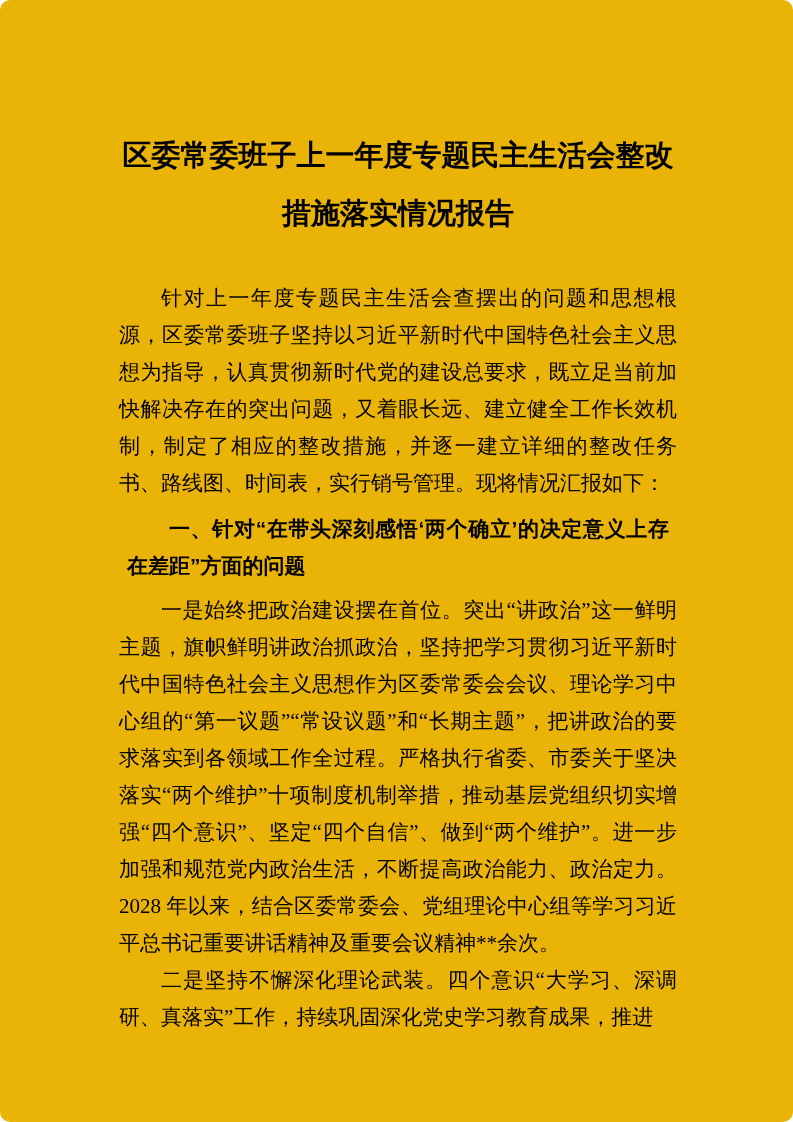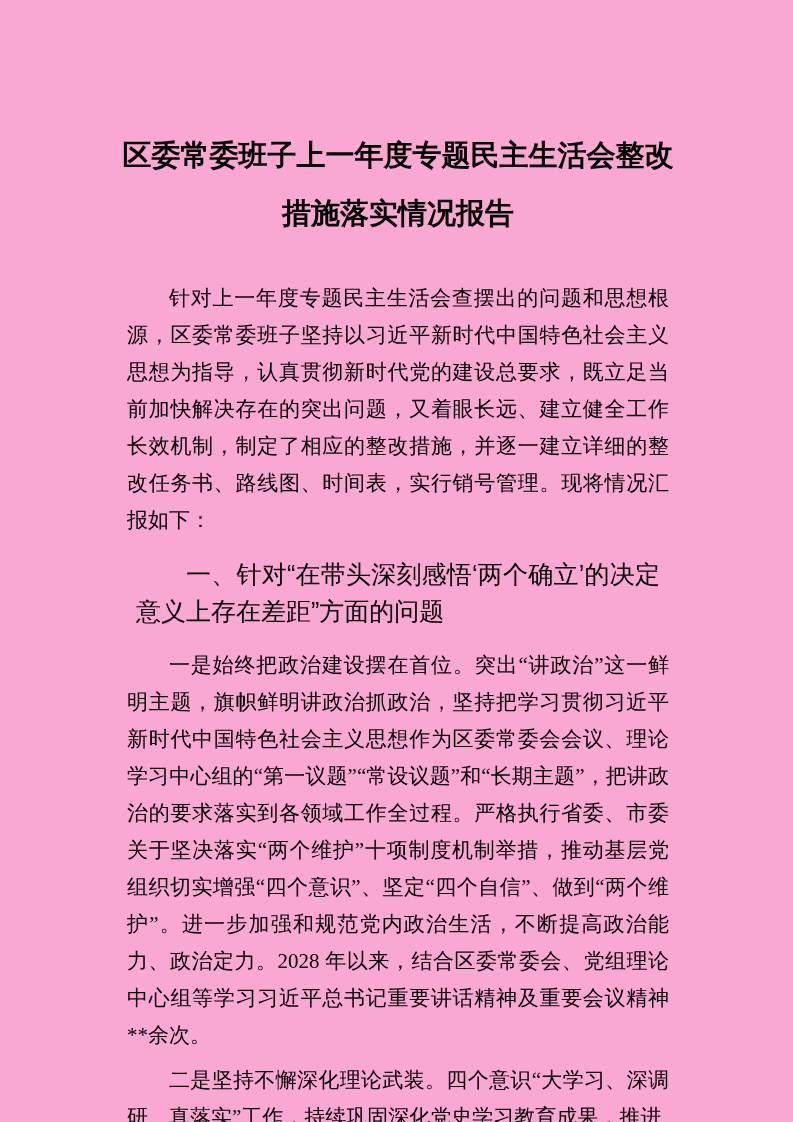--- a/index.html
+++ b/index.html
@@ -5,50 +5,51 @@
   
   html, body {
     margin: 0;
     padding: 0;
     background: #ffffff;
   }
   .page {
     position: relative;
     width: 793px;
     height: 1122px;
-    background: #f9a8d4;
+    background: #eab308;
     color: #000000;
     box-sizing: border-box;
     padding: 126px 116px 0 119px;
     overflow: hidden;
     font-family: "Liberation Serif", serif;
+    border-radius: 10px;
   }
   .doc-title {
     font-family: "Liberation Serif", serif;
     font-weight: bold;
     font-size: 29px;
     line-height: 58px;
     text-align: center;
     margin: 0 0 38px 0;
   }
   .para {
     font-family: "Liberation Serif", serif;
     font-size: 21px;
     line-height: 37px;
-    margin: 8px;
+    margin: 0;
     text-indent: 2em;
     text-align: justify;
     text-justify: inter-character;
   }
   .heading {
     font-family: "Liberation Sans", sans-serif;
-    font-weight: normal;
-    font-size: 25px;
+    font-weight: bold;
+    font-size: 21px;
     line-height: 37px;
-    margin: 17px;
+    margin: 8px;
     text-indent: 2em;
     text-align: justify;
     text-justify: inter-character;
   }
 </style>
 </head>
 <body>
 
 <div class="page">
   <h1 class="doc-title">区委常委班子上一年度专题民主生活会整改措施落实情况报告</h1>

